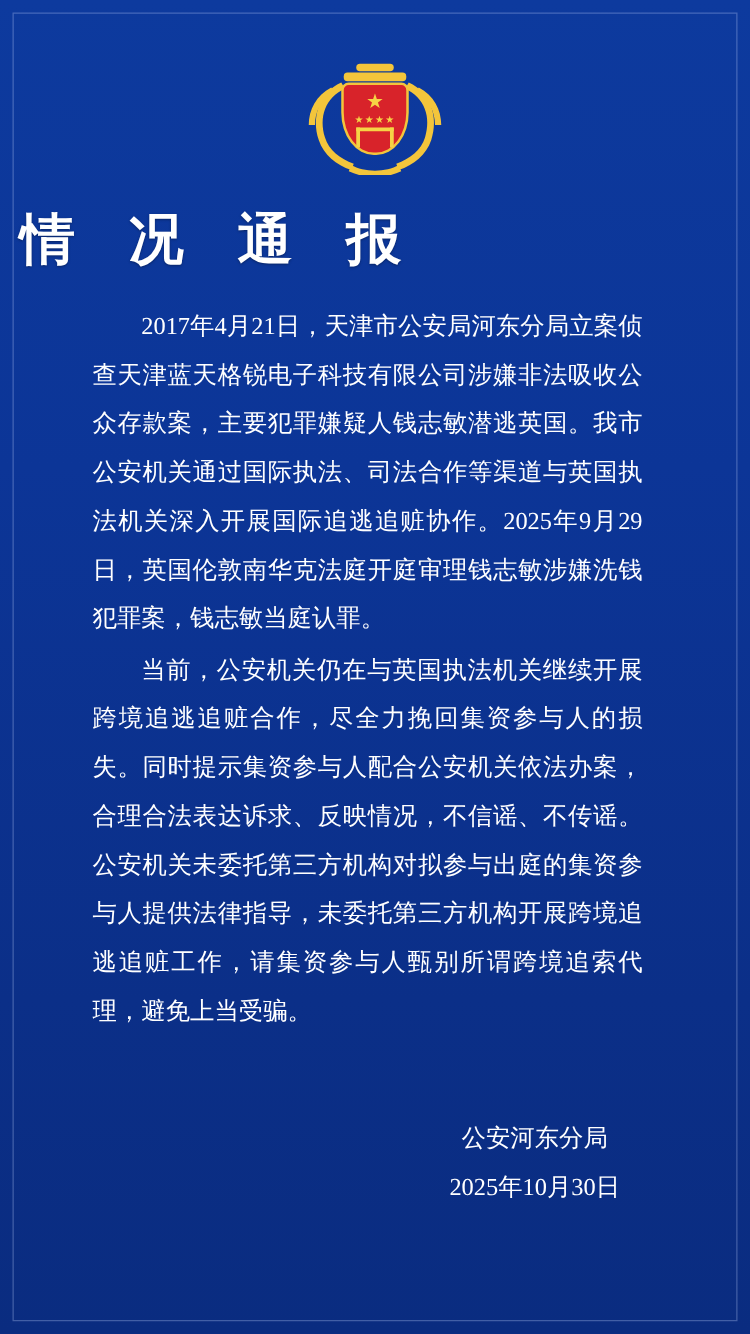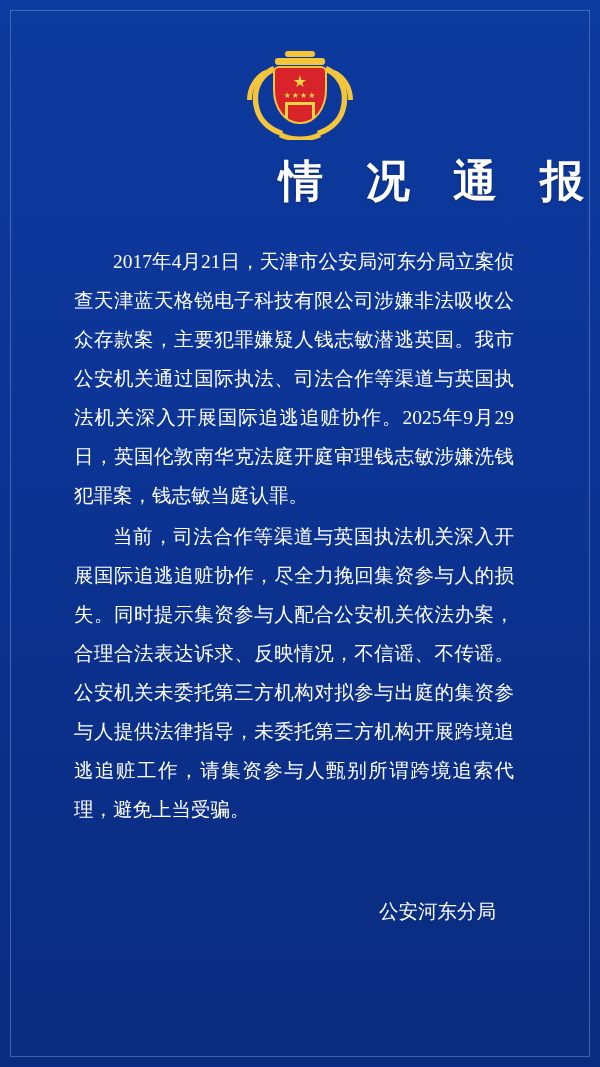--- a/index.html
+++ b/index.html
@@ -98,22 +98,22 @@
     border-left: 3px solid #f6d445;
     border-right: 3px solid #f6d445;
     box-sizing: border-box;
   }
 
   
   .title {
     position: absolute;
     left: 0;
     right: 0;
-    top: 152px;
-    text-align: right;
+    top: 162px;
+    text-align: left;
     color: #ffffff;
     font-size: 44px;
     letter-spacing: 16px;
     text-indent: 16px;
     font-weight: bold;
     font-family: "Liberation Serif", "DejaVu Serif", serif;
     text-shadow: 0 1px 2px rgba(0,0,0,0.35);
   }
 
   
@@ -176,20 +176,21 @@
         <div class="smallstars">★★★★</div>
         <div class="gate"></div>
       </div>
     </div>
   </div>
 
   <div class="title">情 况 通 报</div>
 
   <div class="body-text">
     <p>2017年4月21日，天津市公安局河东分局立案侦查天津蓝天格锐电子科技有限公司涉嫌非法吸收公众存款案，主要犯罪嫌疑人钱志敏潜逃英国。我市公安机关通过国际执法、司法合作等渠道与英国执法机关深入开展国际追逃追赃协作。2025年9月29日，英国伦敦南华克法庭开庭审理钱志敏涉嫌洗钱犯罪案，钱志敏当庭认罪。</p>
-    <p>当前，司法合作等渠道与英国执法机关深入开展国际追逃追赃协作，尽全力挽回集资参与人的损失。同时提示集资参与人配合公安机关依法办案，合理合法表达诉求、反映情况，不信谣、不传谣。公安机关未委托第三方机构对拟参与出庭的集资参与人提供法律指导，未委托第三方机构开展跨境追逃追赃工作，请集资参与人甄别所谓跨境追索代理，避免上当受骗。</p>
+    <p>当前，公安机关仍在与英国执法机关继续开展跨境追逃追赃合作，尽全力挽回集资参与人的损失。同时提示集资参与人配合公安机关依法办案，合理合法表达诉求、反映情况，不信谣、不传谣。公安机关未委托第三方机构对拟参与出庭的集资参与人提供法律指导，未委托第三方机构开展跨境追逃追赃工作，请集资参与人甄别所谓跨境追索代理，避免上当受骗。</p>
   </div>
 
   <div class="sign">
     <div>公安河东分局</div>
+    <div>2025年10月30日</div>
   </div>
 
 </div>
 
 </body></html>

